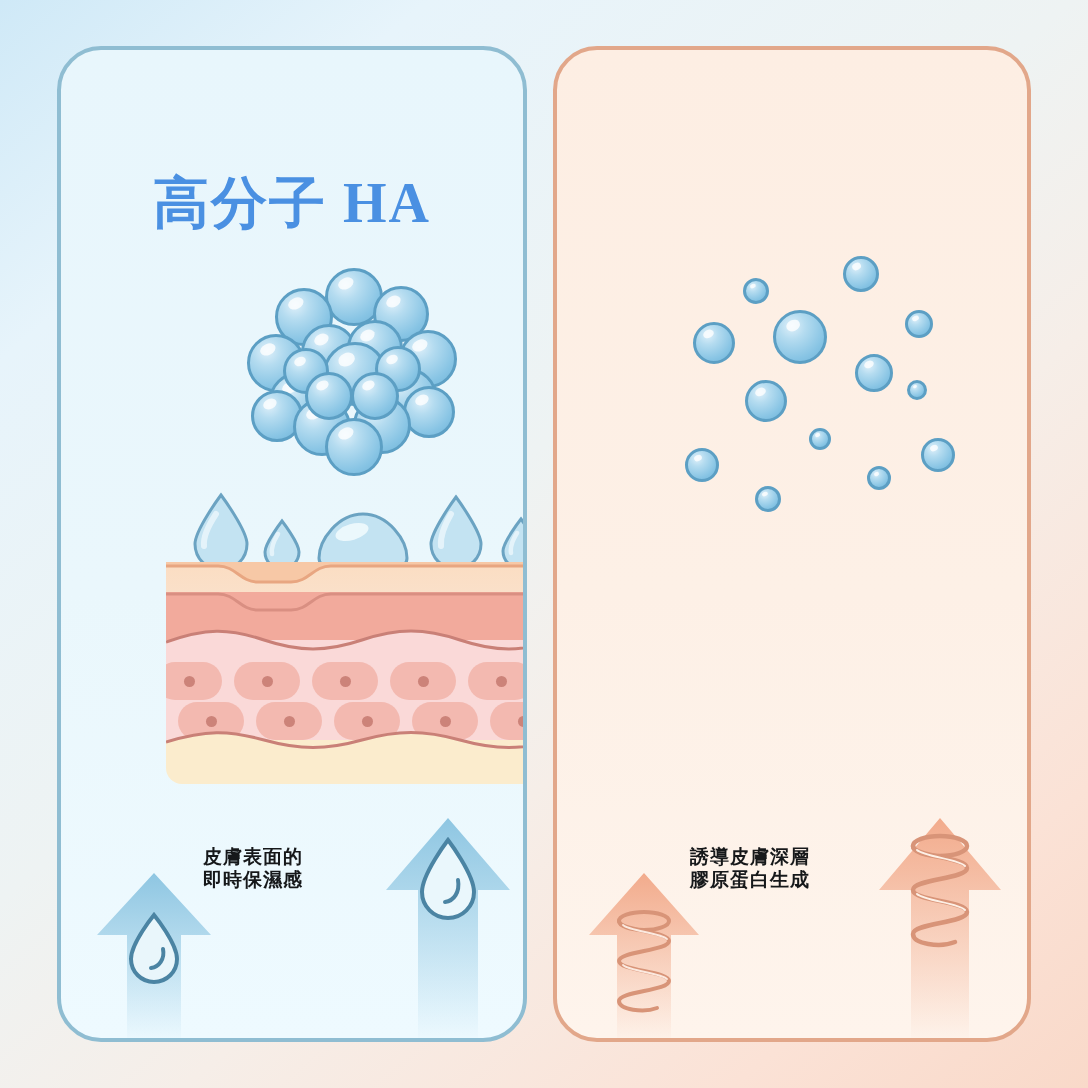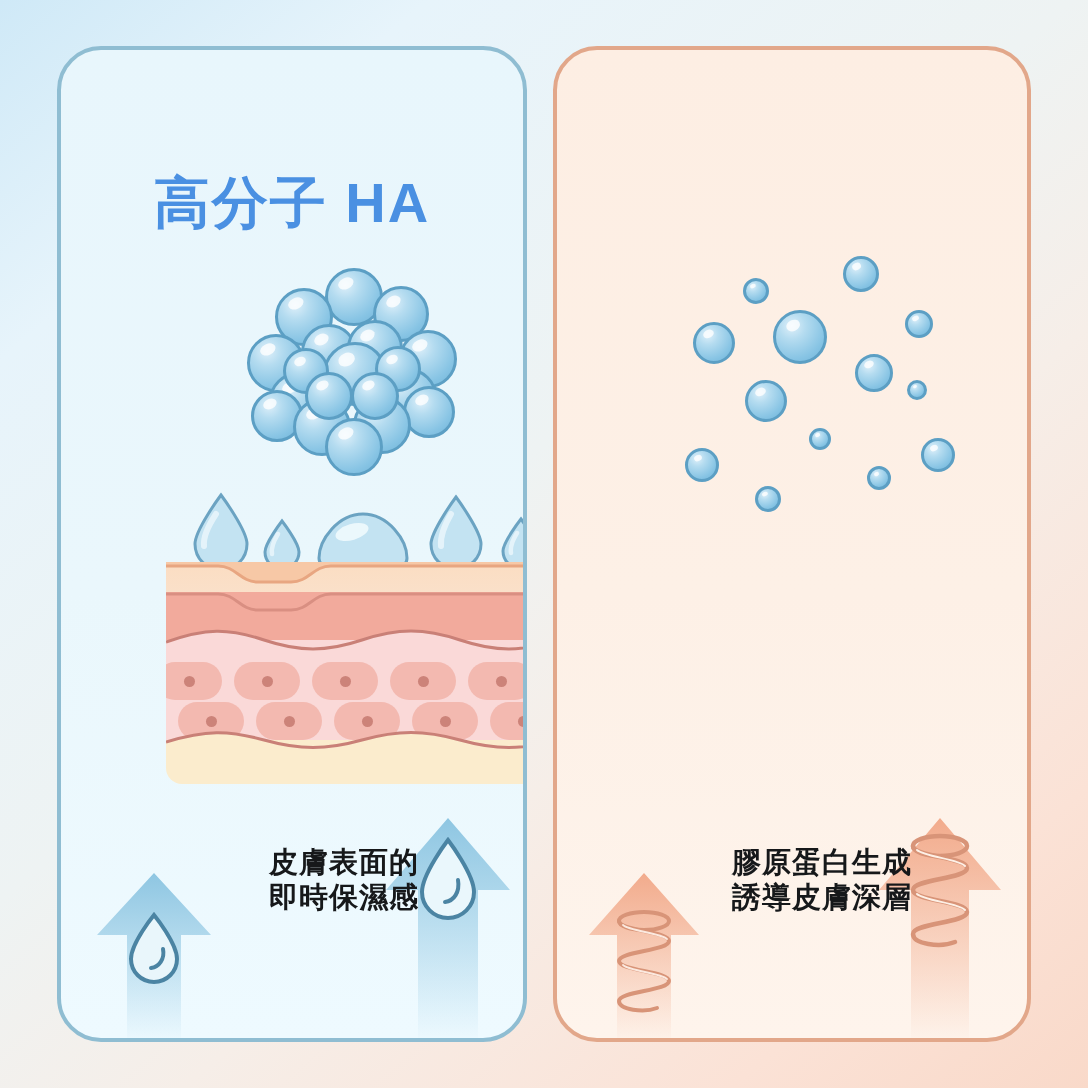--- a/index.html
+++ b/index.html
@@ -2,21 +2,21 @@
 <html><head>
 <meta charset="utf-8">
 <style>
   html,body{margin:0;padding:0;}
   body{
     width:1088px;height:1088px;overflow:hidden;
     font-family:"Liberation Sans","DejaVu Sans",sans-serif;
     background:linear-gradient(140deg,#cfe9f7 0%,#e7f4fb 18%,#eef3f3 45%,#f6eee8 62%,#fbe2d6 85%,#f9d9c9 100%);
     position:relative;
   }
-  .stage{position:absolute;inset:0;}
+  .stage{position:absolute;inset:0;font-family:Liberation Serif, serif;}
 
   
   .panel{position:absolute;top:46px;height:996px;border-radius:44px;box-sizing:border-box;overflow:hidden;}
   .panel-left{left:57px;width:470px;background:linear-gradient(180deg,#e8f6fc 0%,#eaf7fc 55%,#eefaff 100%);border:4px solid #8fbdd2;}
   .panel-right{left:553px;width:478px;background:linear-gradient(180deg,#fdeee3 0%,#fdf0e6 55%,#fef4ec 100%);border:4px solid #e2a78a;}
 
   .title{position:absolute;top:116px;width:100%;text-align:center;font-size:56px;font-weight:bold;letter-spacing:2px;}
   .title-left{color:#4a90e2;}
   .title-right{color:#e8762a;}
 
@@ -47,21 +47,21 @@
   .sk-sub{position:absolute;left:0;width:100%;background:#fbeccd;}
   .sk-wave{position:absolute;left:0;width:100%;}
 
   .cellrow{position:absolute;left:-10px;width:420px;display:flex;gap:12px;}
   .cell{flex:0 0 auto;width:66px;height:38px;border-radius:19px;background:#f3b9b0;position:relative;}
   .cell::after{content:"";position:absolute;left:50%;top:50%;width:11px;height:11px;margin:-5.5px 0 0 -5.5px;border-radius:50%;background:#cc8379;}
 
   
   .arrow{position:absolute;}
   .arrow svg{display:block;}
-  .caption{position:absolute;font-size:29px;font-weight:bold;color:#16181a;line-height:1.22;text-align:right;letter-spacing:1px;}
+  .caption{position:absolute;font-size:19px;font-weight:bold;color:#16181a;line-height:1.22;text-align:left;letter-spacing:1px;}
   .caption-left{left:203px;top:845px;width:216px;}
   .caption-right{left:690px;top:845px;width:222px;}
 </style>
 </head>
 <body>
 
 <div class="stage">
 
   <div class="panel panel-left">
 
@@ -252,17 +252,17 @@
         <g stroke="#fdf0e6" stroke-width="2" fill="none" stroke-linecap="round">
           <path d="M38 32 C46 39 80 41 86 48"></path>
           <path d="M38 76 C46 83 80 85 86 92"></path>
         </g>
       </svg>
     </div>
 
   </div>
 
   <div class="caption caption-right">
+    <div>誘導皮膚深層</div>
     <div>膠原蛋白生成</div>
-    <div>誘導皮膚深層</div>
   </div>
 
 </div>
 
 </body></html>

